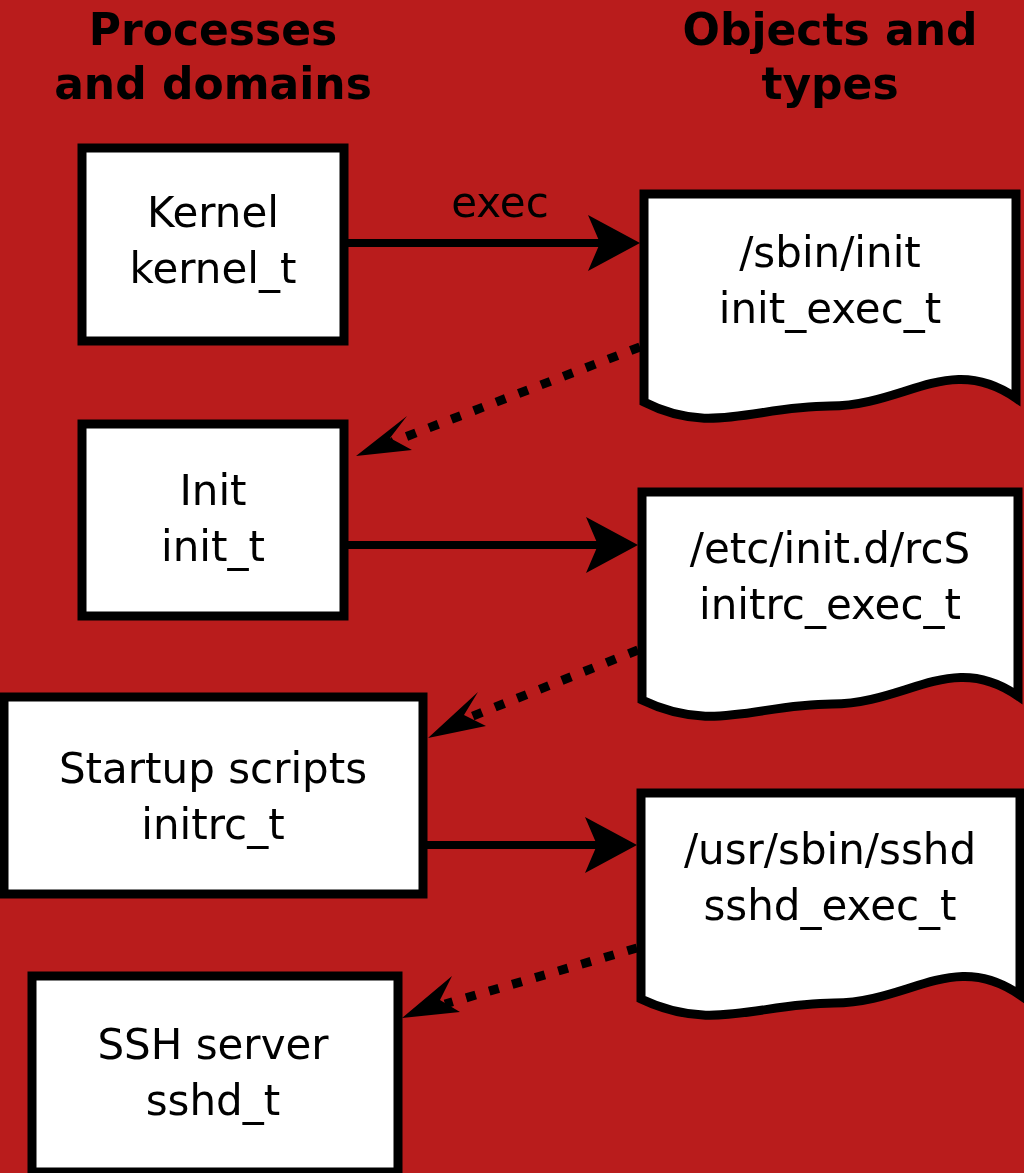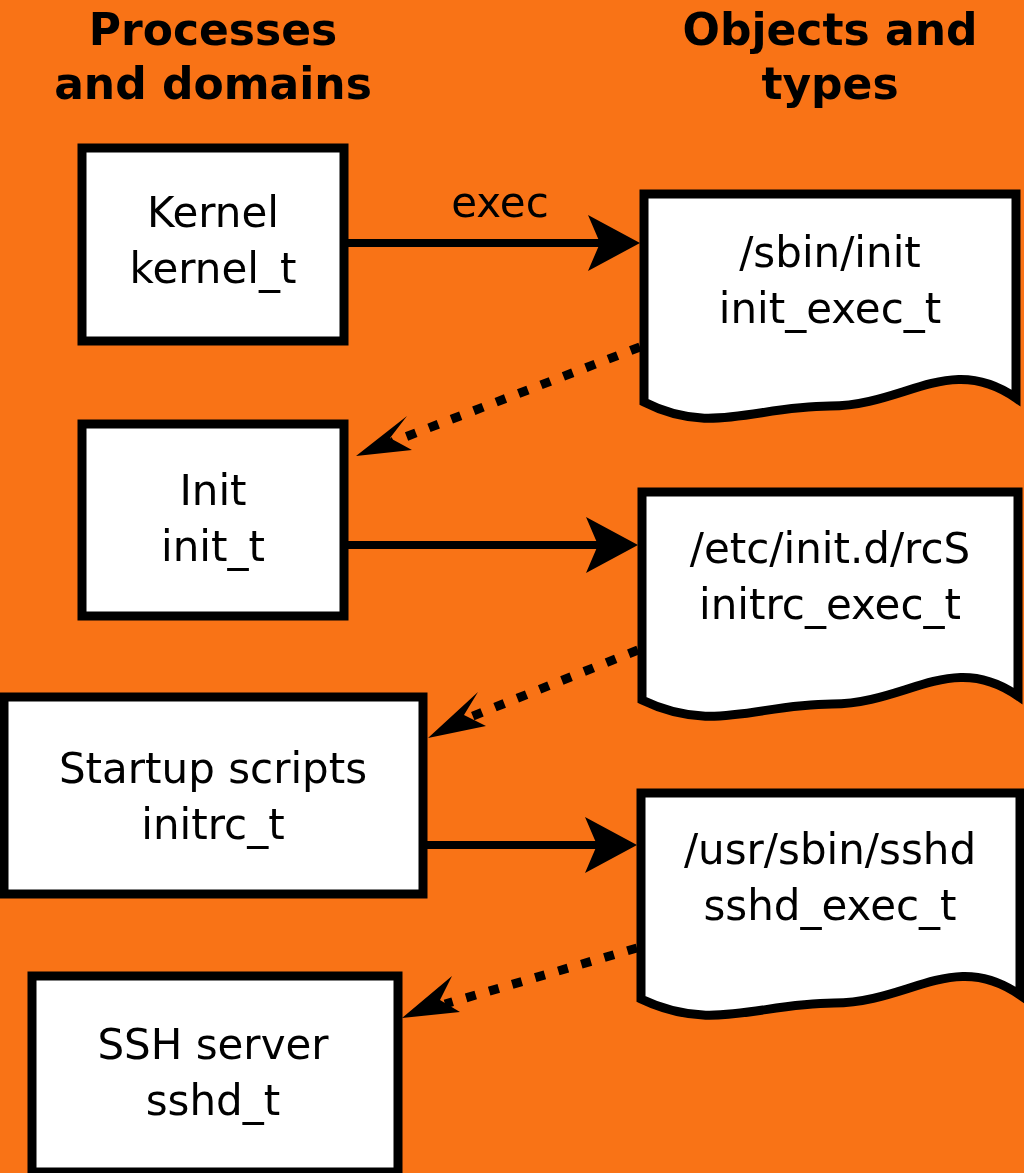--- a/index.html
+++ b/index.html
@@ -11,21 +11,21 @@
   body {
     font-family: "DejaVu Sans", sans-serif;
     width: 1024px;
     height: 1173px;
     overflow: hidden;
   }
   #diagram-root {
     position: relative;
     width: 1024px;
     height: 1173px;
-    background: #f97316;
+    background: #b91c1c;
   }
   svg.diagram-canvas {
     position: absolute;
     top: 0;
     left: 0;
     width: 1024px;
     height: 1173px;
     display: block;
   }
   .col-header {

